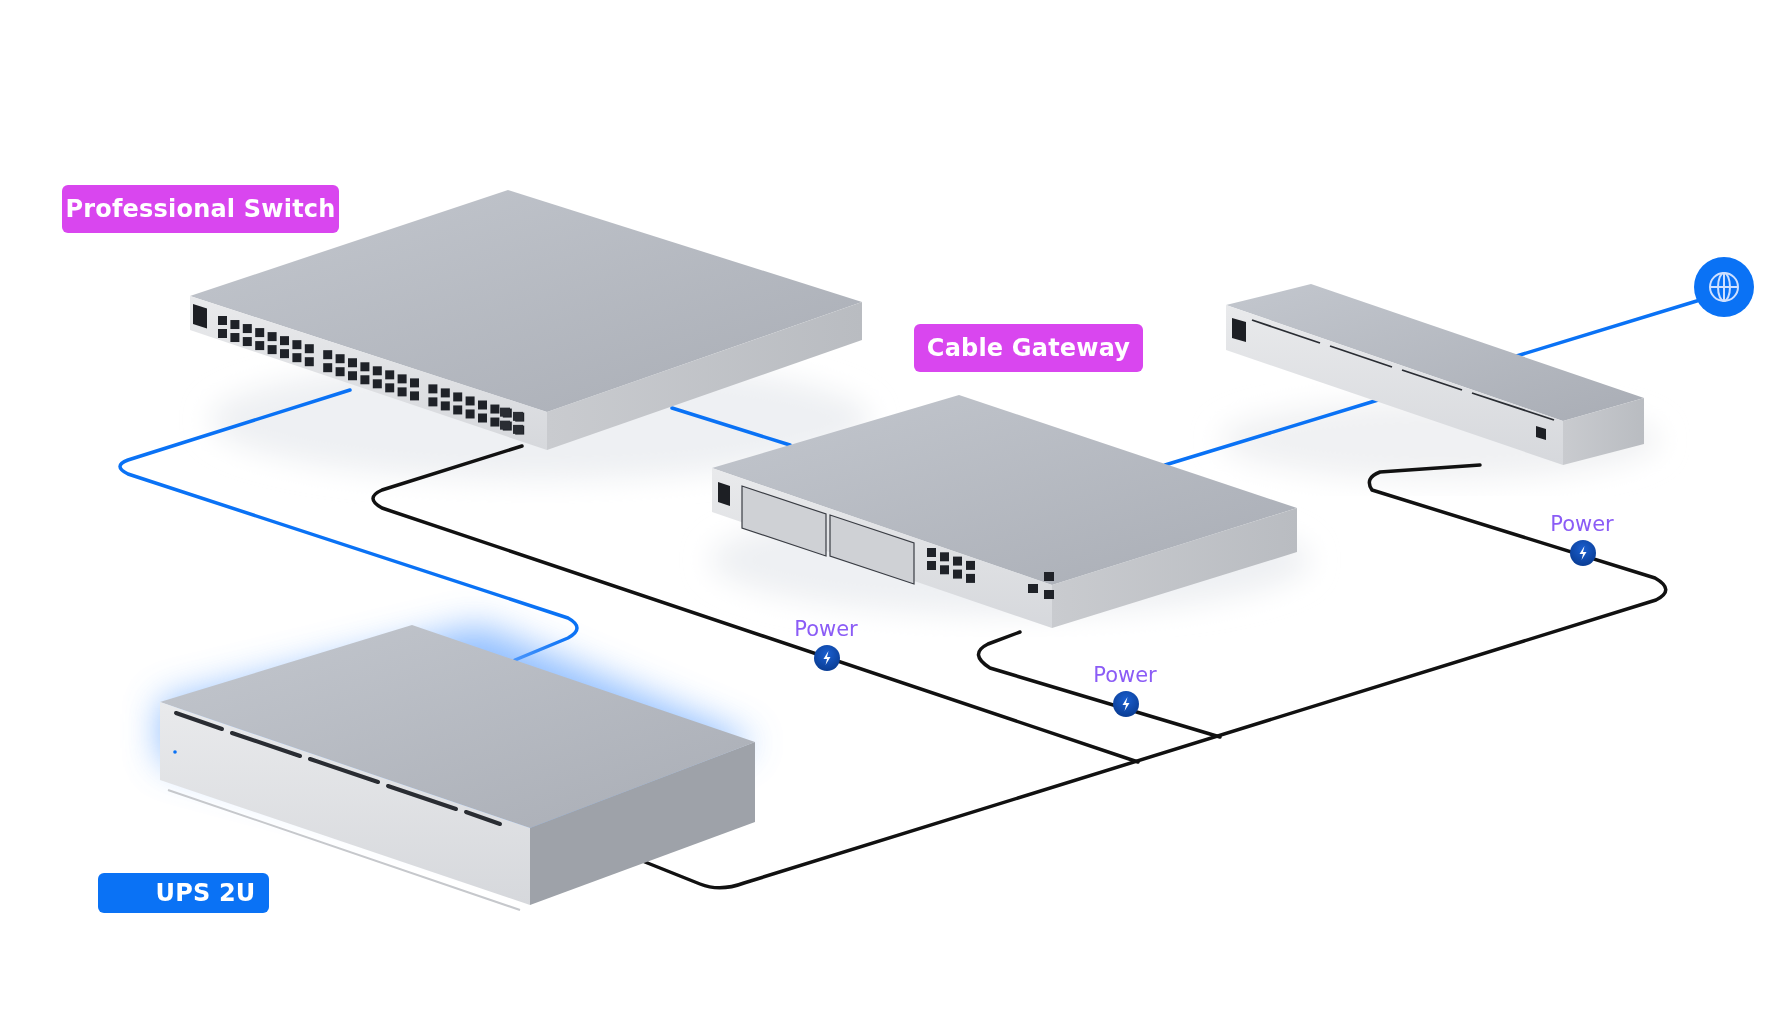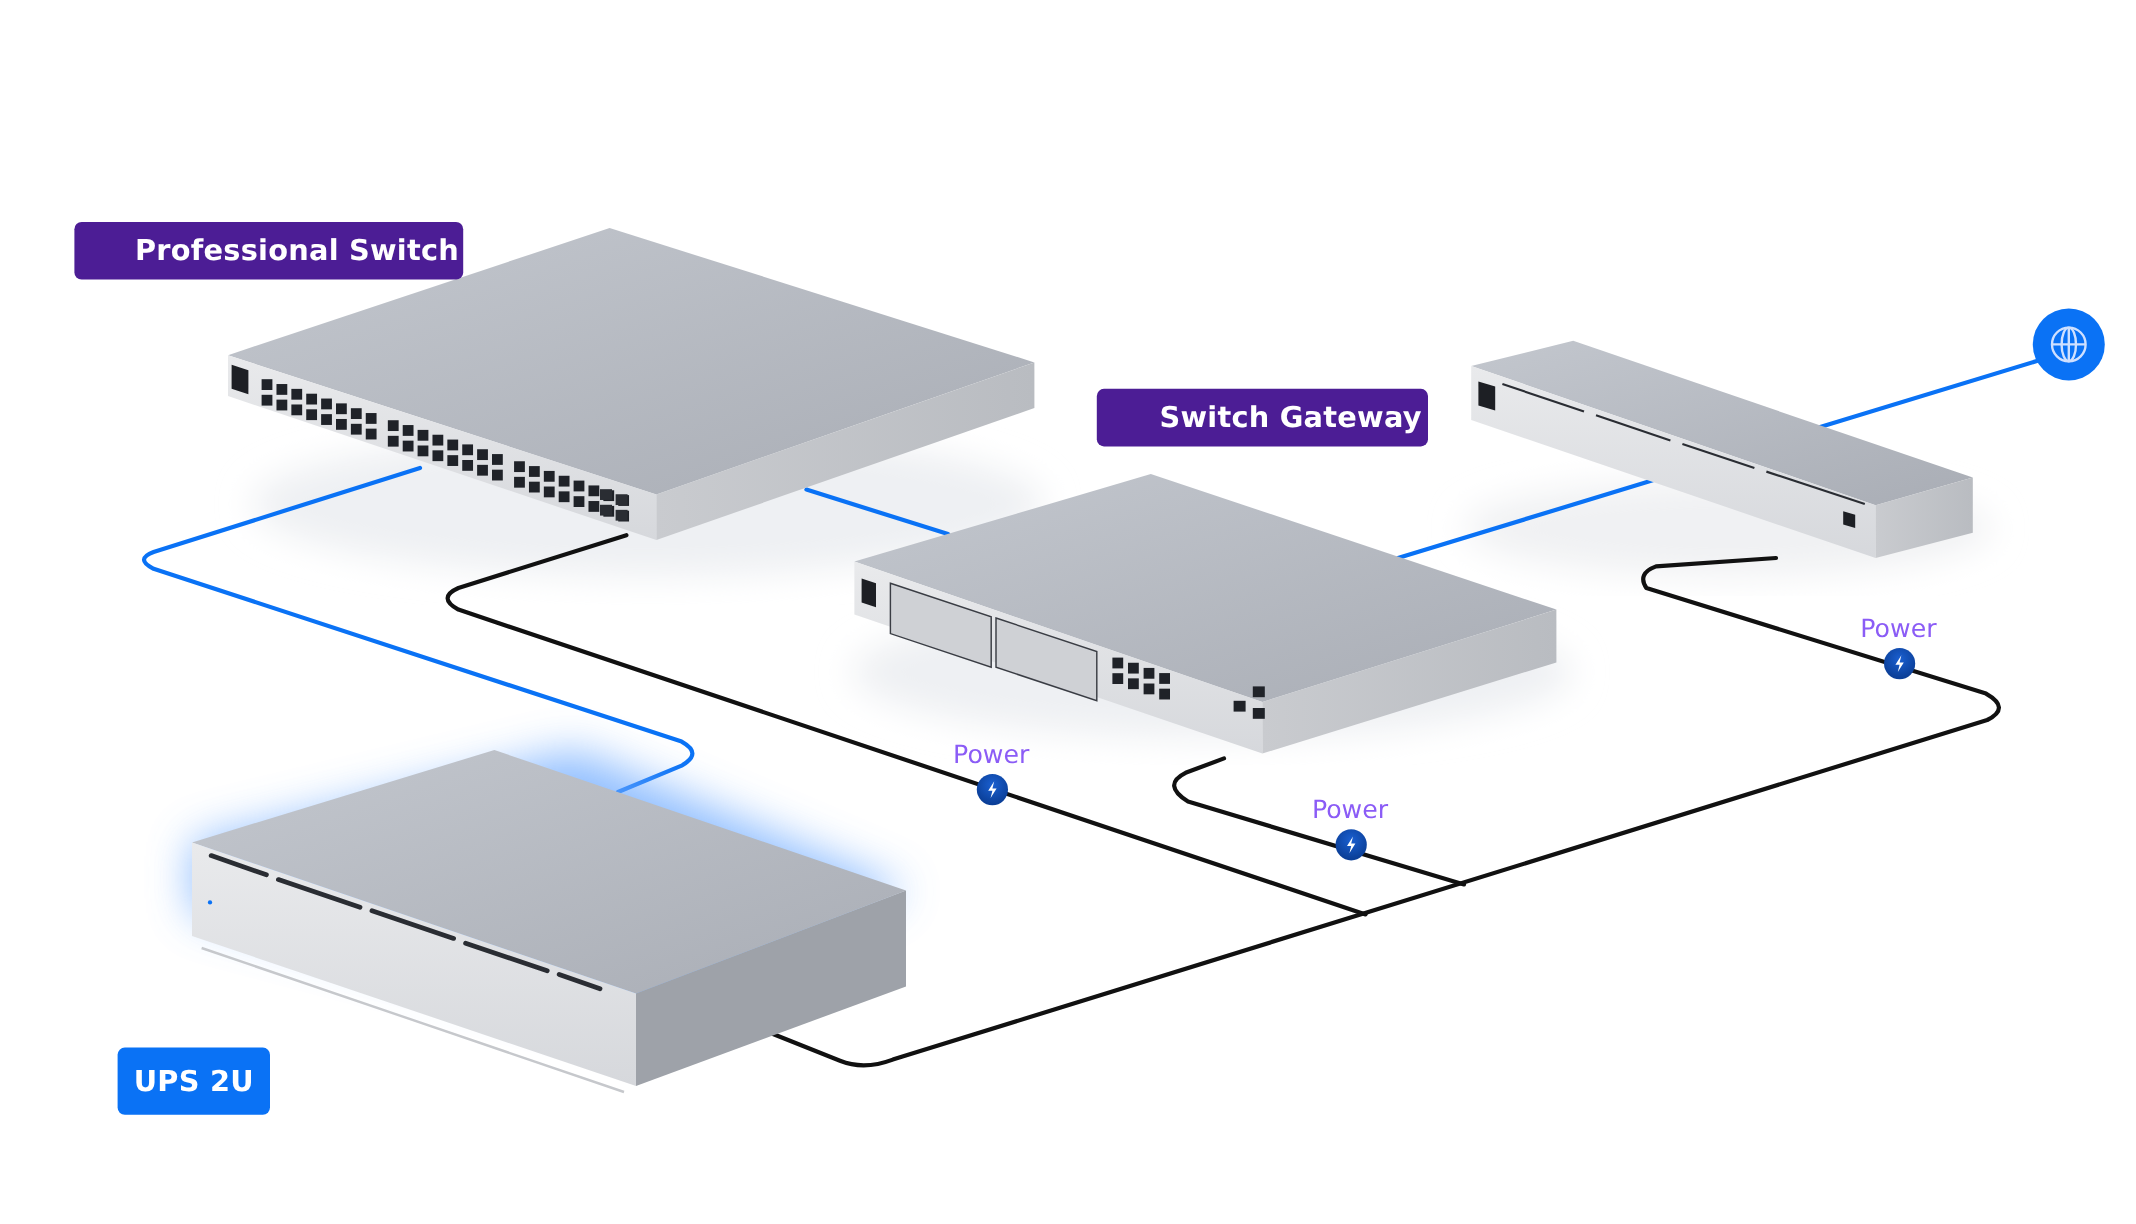--- a/index.html
+++ b/index.html
@@ -1,19 +1,19 @@
 <!DOCTYPE html>
 <html><head>
 <meta charset="utf-8">
 <style>
   html, body { margin:0; padding:0; background:#ffffff; }
   body { width:1780px; height:1020px; position:relative; overflow:hidden; font-family:"DejaVu Sans","Liberation Sans",sans-serif; }
   #stage { position:absolute; left:0; top:0; width:1780px; height:1020px; }
   .tag { position:absolute; border-radius:6px; color:#ffffff; font-size:24px; font-weight:600; display:flex; align-items:center; justify-content:center; white-space:nowrap; letter-spacing:0.2px; }
-  .tag.gray { background:#4c1d95;padding-left:47px; }
+  .tag.gray { background:#d946ef; }
   .tag.blue { background:#0a72f5; }
   .power-label { position:absolute; color:#8b5cf6; font-size:21px; white-space:nowrap; transform:translateX(-50%); }
   .globe-btn { position:absolute; width:60px; height:60px; border-radius:50%; background:#0a72f5; display:flex; align-items:center; justify-content:center; box-shadow:0 0 0 0 transparent; cursor:pointer; }
 </style>
 </head>
 <body>
 
 <div id="stage">
 <svg width="1780" height="1020" viewBox="0 0 1780 1020" xmlns="http://www.w3.org/2000/svg">
   <defs>
@@ -185,22 +185,22 @@
         </g>
         <g>
           <circle cx="1583" cy="553" r="13" fill="url(#badgeG)"></circle>
           <path d="M1584.5 546 L1579.5 554 L1583 554 L1581.5 560 L1586.5 552 L1583 552 Z" fill="#ffffff"></path>
         </g>
       </g>
 </svg>
 
 
 <div class="tag gray" style="left:62px;top:185px;width:277px;height:48px;">Professional Switch</div>
-<div class="tag gray" style="left:914px;top:324px;width:229px;height:48px;">Switch Gateway</div>
-<div class="tag blue" style="left:98px;top:873px;width:127px;height:56px;">UPS 2U</div>
+<div class="tag gray" style="left:914px;top:324px;width:229px;height:48px;">Cable Gateway</div>
+<div class="tag blue" style="left:98px;top:873px;width:127px;height:40px;padding-left:44px;">UPS 2U</div>
 
 <div class="power-label" style="left:826px;top:617px;">Power</div>
 <div class="power-label" style="left:1125px;top:663px;">Power</div>
 <div class="power-label" style="left:1582px;top:512px;">Power</div>
 
 <div class="globe-btn" style="left:1694px;top:257px;">
   <svg width="34" height="34" viewBox="0 0 34 34">
     <g fill="none" stroke="#cfe0ff" stroke-width="2">
       <circle cx="17" cy="17" r="14"></circle>
       <ellipse cx="17" cy="17" rx="6" ry="14"></ellipse>

